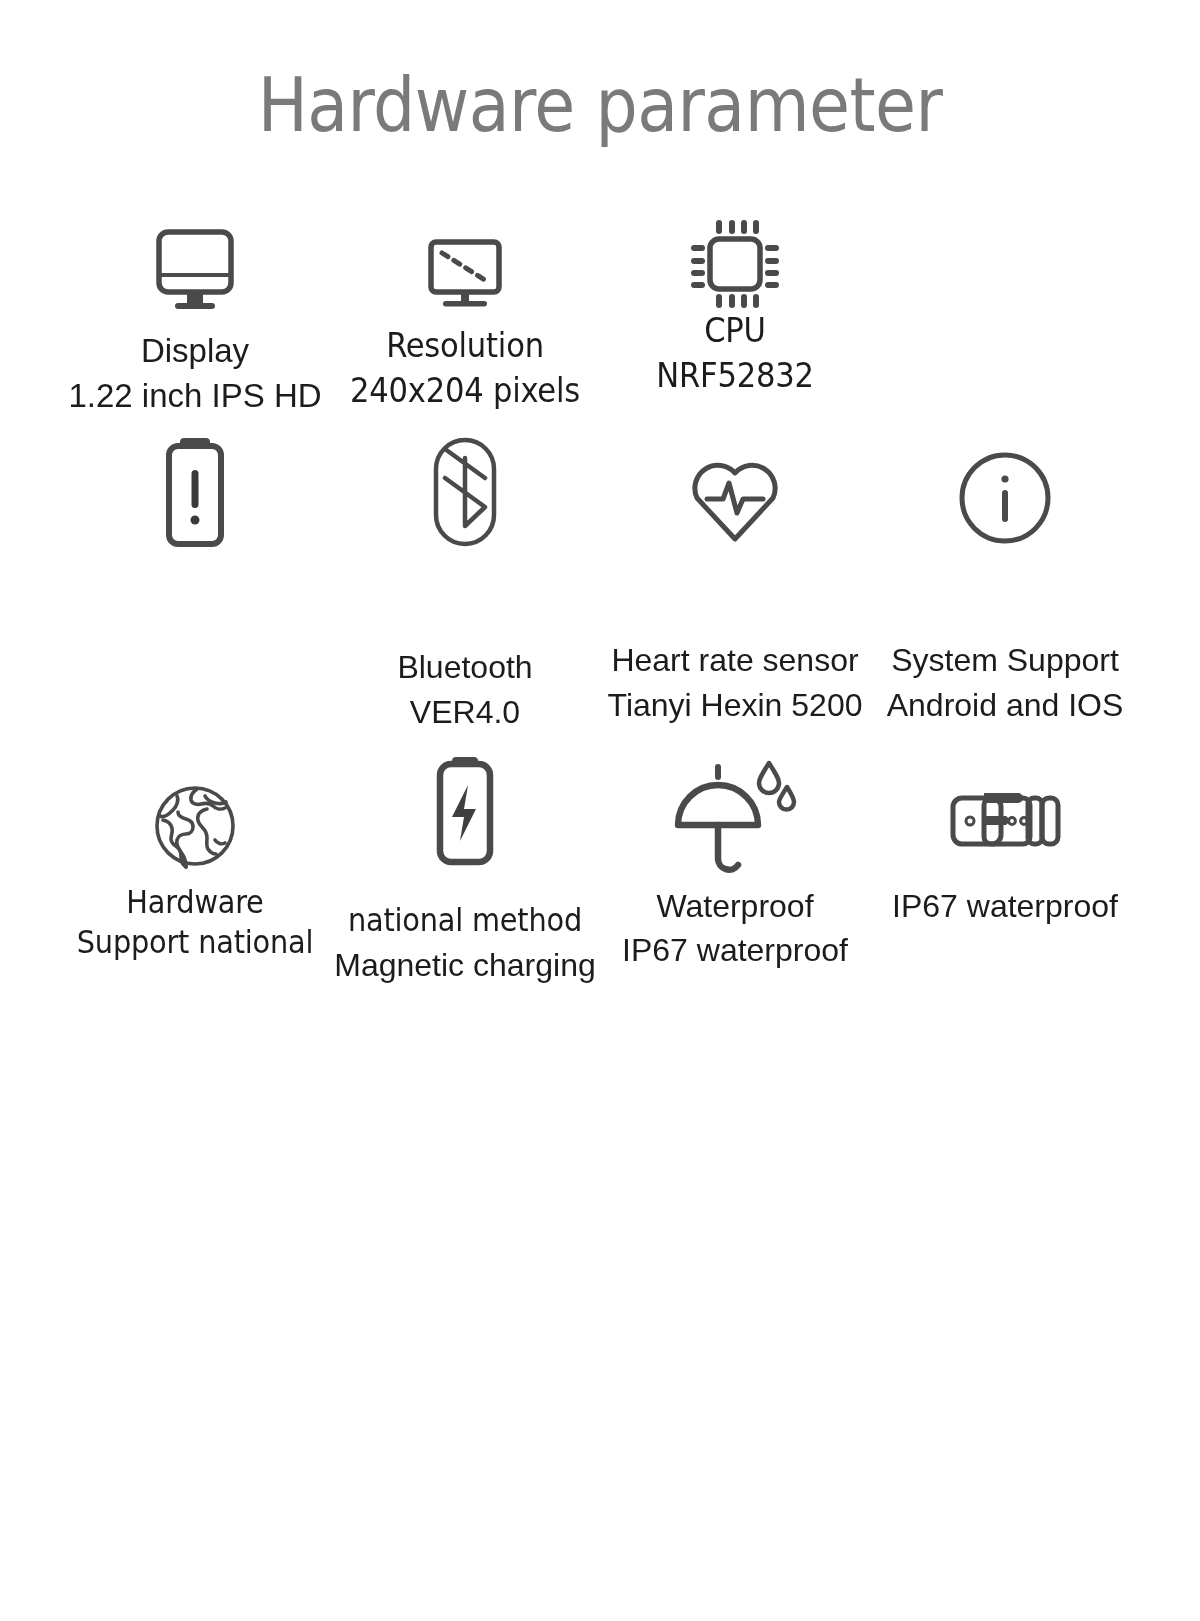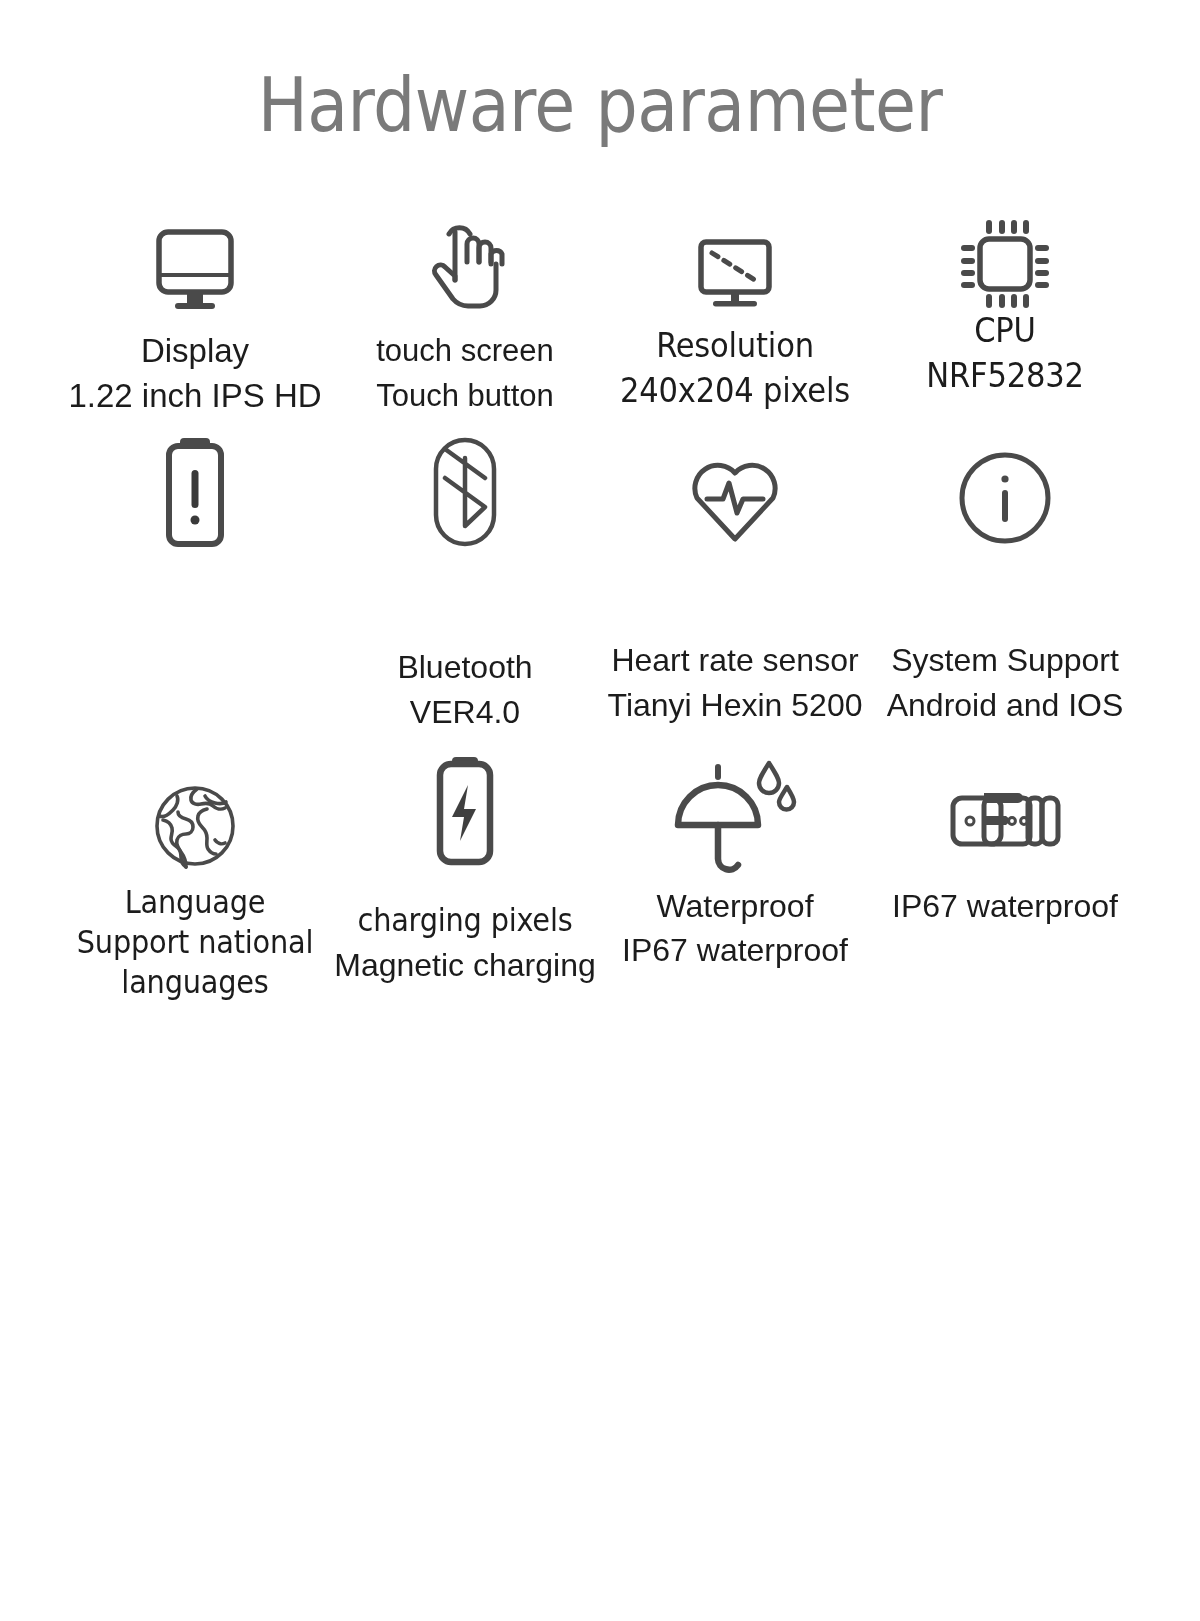--- a/index.html
+++ b/index.html
@@ -114,36 +114,20 @@
             <rect x="42" y="76" width="16" height="12" fill="#4a4a4a"></rect>
             <rect x="30" y="87" width="40" height="6" rx="3" fill="#4a4a4a"></rect>
           </svg>
         </div>
         <div class="labels lh-norm" style="top:132px;">
           <span class="lbl f-reg s-33">Display</span>
           <span class="lbl f-reg s-33">1.22 inch IPS HD</span>
         </div>
       </div>
 
-      <div class="cell">
-        <div class="icon-wrap">
-          <svg width="100" height="110" viewBox="0 0 100 110" fill="none" stroke="#4a4a4a" stroke-width="5" stroke-linecap="round" stroke-linejoin="round">
-            <path d="M34 28 a12 12 0 0 1 21 0"></path>
-            <path d="M40 26 v48"></path>
-            <path d="M40 74 v-4 l-10 -9 a6 6 0 0 0 -9 8 l17 24 a20 20 0 0 0 15 7 h12 a16 16 0 0 0 16 -16 v-26"></path>
-            <path d="M52 56 v-18 a6 6 0 0 1 12 0 v18"></path>
-            <path d="M64 56 v-14 a6 6 0 0 1 12 0 v14"></path>
-            <path d="M76 58 v-10 a6 6 0 0 1 11 0 v10"></path>
-          </svg>
-        </div>
-        <div class="labels lh-norm" style="top:132px;">
-          <span class="lbl f-reg s-31">touch screen</span>
-          <span class="lbl f-reg s-31">Touch button</span>
-        </div>
-      </div>
 
       <div class="cell">
         <div class="icon-wrap">
           <svg width="100" height="100" viewBox="0 0 100 100" fill="none">
             <rect x="16" y="26" width="68" height="50" rx="5" ry="5" stroke="#4a4a4a" stroke-width="5.5"></rect>
             <line x1="27" y1="37" x2="73" y2="66" stroke="#4a4a4a" stroke-width="5" stroke-linecap="round" stroke-dasharray="7 7"></line>
             <rect x="46" y="76" width="8" height="10" fill="#4a4a4a"></rect>
             <rect x="28" y="85" width="44" height="5.5" rx="2.7" fill="#4a4a4a"></rect>
           </svg>
         </div>
@@ -247,36 +231,35 @@
             <path d="M14 40 c6 2 10 -2 14 -6 c4 -4 6 -10 4 -14"></path>
             <path d="M18 44 c5 1 8 4 9 8 c1 4 -1 7 -1 11 c0 4 3 6 6 8 c3 2 4 6 4 10 c0 4 2 8 5 10"></path>
             <path d="M41 91 c0 -6 -2 -11 -5 -15 c-3 -4 -5 -8 -4 -12 c1 -4 5 -6 9 -6 c4 0 7 -3 7 -7 c0 -4 -3 -7 -7 -8 c-4 -1 -8 -3 -8 -7"></path>
             <path d="M52 13 c-4 3 -7 7 -6 11 c1 4 6 5 10 4 c4 -1 9 -1 12 2 c3 3 8 4 12 2"></path>
             <path d="M60 20 c2 4 6 6 10 7 c4 1 8 1 11 -1"></path>
             <path d="M62 33 c-4 1 -8 3 -9 7 c-1 4 1 8 4 11 c3 3 5 7 5 11 c0 4 -1 8 1 11 c2 3 5 5 8 5"></path>
             <path d="M80 67 c-4 2 -8 0 -10 -3"></path>
           </svg>
         </div>
         <div class="labels lh-tight" style="top:126px;">
-          <span class="lbl f-cond s-32">Language</span>
+          <span class="lbl f-cond s-32">Hardware</span>
           <span class="lbl f-cond s-32">Support national</span>
-          <span class="lbl f-cond s-32">languages</span>
         </div>
       </div>
 
       <div class="cell">
         <div class="icon-wrap" style="height:120px;">
           <svg width="90" height="125" viewBox="0 0 90 125" fill="none">
             <rect x="32" y="6" width="26" height="10" rx="4" fill="#4a4a4a"></rect>
             <rect x="20" y="13" width="50" height="98" rx="11" ry="11" stroke="#4a4a4a" stroke-width="6.5"></rect>
             <path d="M48 34 L32 66 h12 l-4 24 16 -32 h-12 z" fill="#3f3f3f"></path>
           </svg>
         </div>
         <div class="labels lh-norm" style="top:142px;">
-          <span class="lbl f-cond s-32">charging pixels</span>
+          <span class="lbl f-cond s-32">national method</span>
           <span class="lbl f-reg s-32">Magnetic charging</span>
         </div>
       </div>
 
       <div class="cell">
         <div class="icon-wrap" style="height:120px;">
           <svg width="130" height="125" viewBox="0 0 130 125" fill="none">
             <path d="M48 16 v10" stroke="#4a4a4a" stroke-width="6" stroke-linecap="round"></path>
             <path d="M8 74 a40 40 0 0 1 80 0 Z" stroke="#4a4a4a" stroke-width="6.5" stroke-linejoin="round" fill="none"></path>
             <path d="M48 74 v34 a11 11 0 0 0 20 6" stroke="#4a4a4a" stroke-width="6.5" stroke-linecap="round" fill="none"></path>

